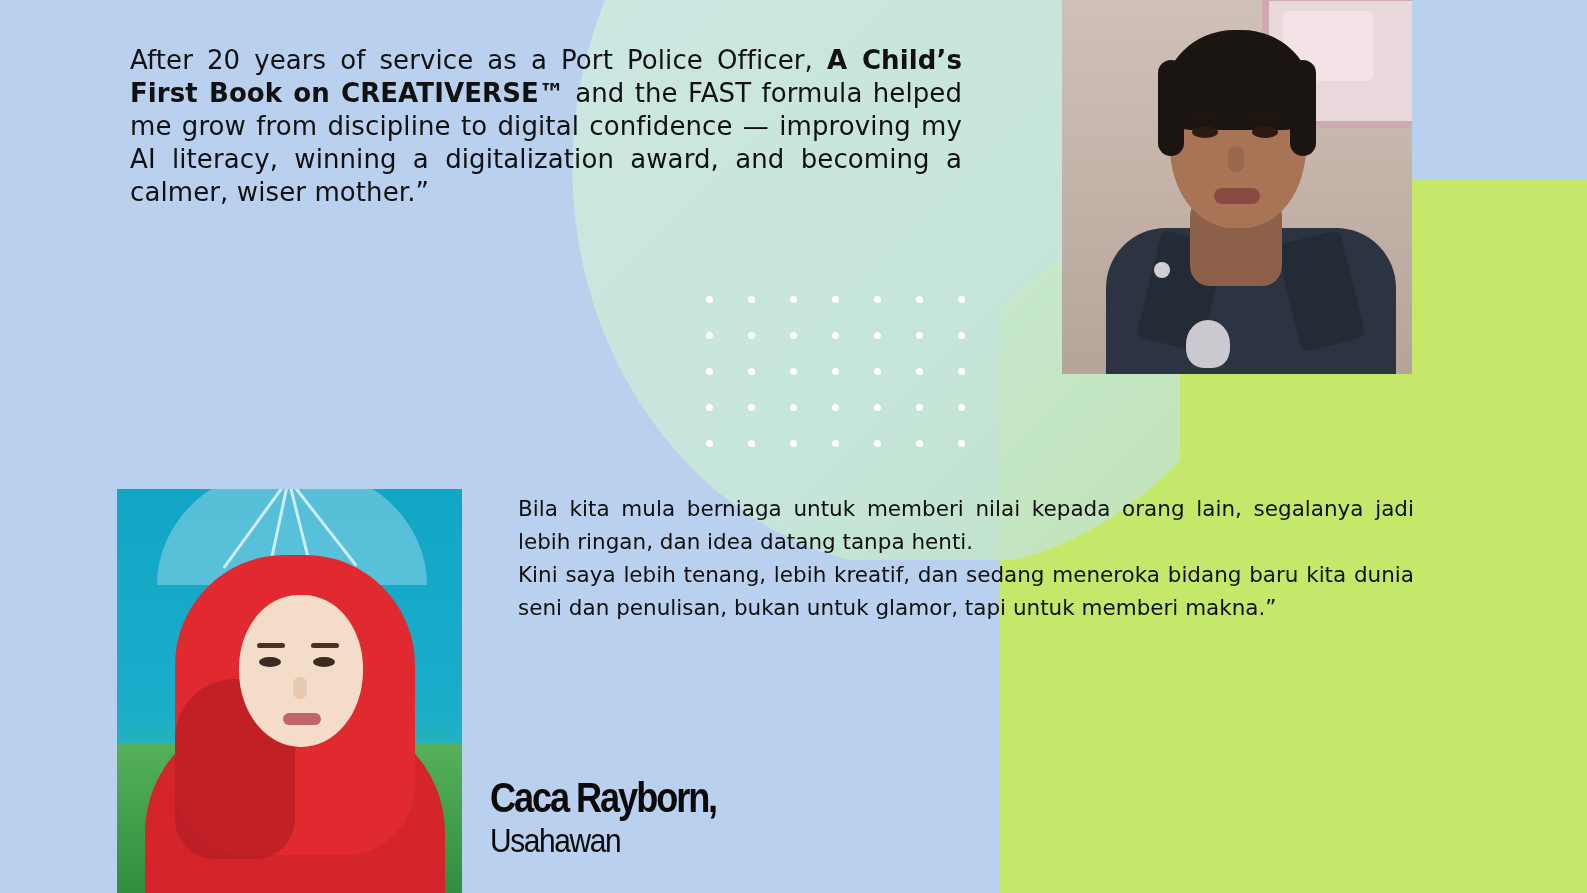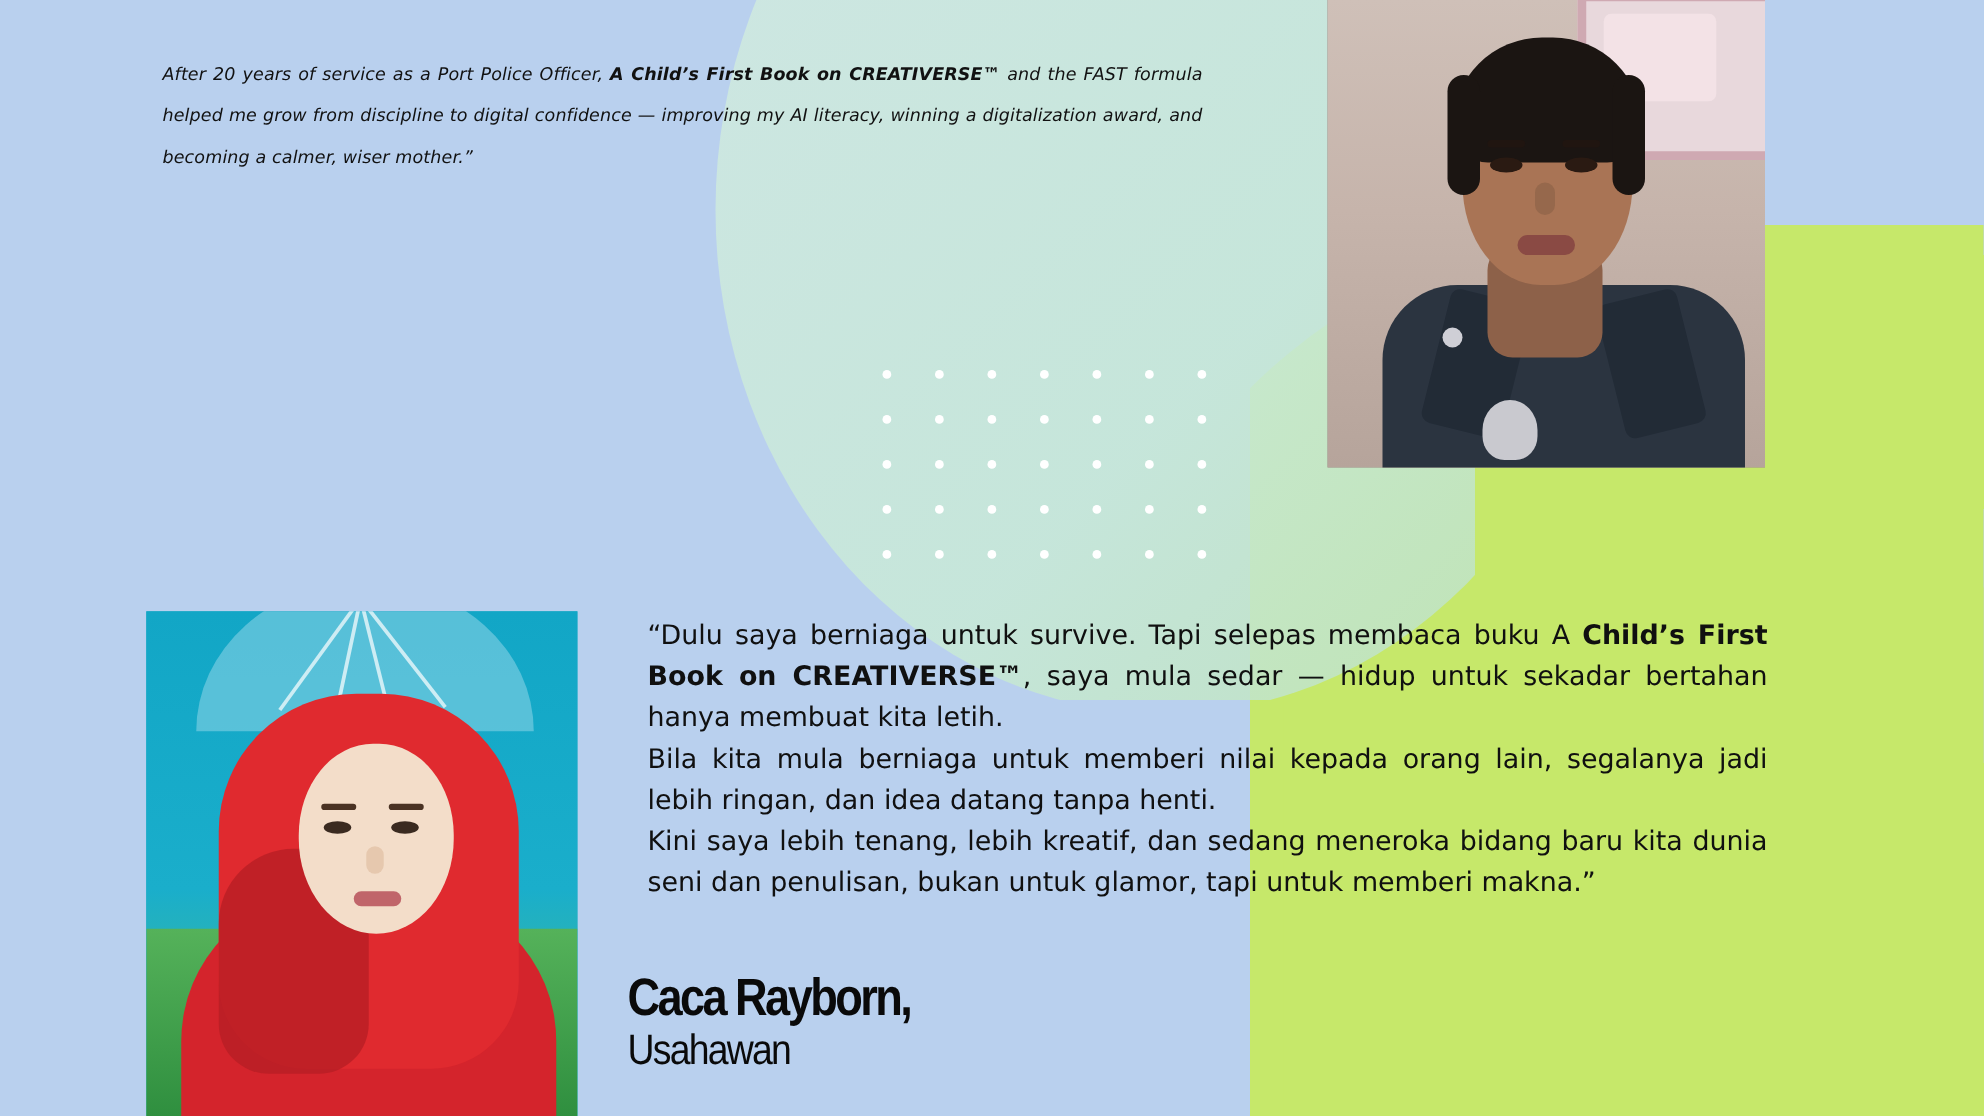--- a/index.html
+++ b/index.html
@@ -76,27 +76,26 @@
   }
 
   
   .quote-top {
     position: absolute;
     left: 130px;
     top: 44px;
     width: 832px;
   }
   .quote-text {
-    font-size: 14px;
+    font-size: 26px;
     line-height: 33px;
     color: #111111;
     text-align: justify;
     font-family: "DejaVu Sans", sans-serif;
     letter-spacing: 0.1px;
-    font-style: italic;
   }
   .quote-text b {
     font-weight: bold;
   }
   .author-block-top {
     position: absolute;
     left: 130px;
     top: 243px;
   }
   .author-name {
@@ -410,21 +409,21 @@
   .quote-text-bottom {
     font-size: 21.5px;
     line-height: 33px;
     color: #101010;
     text-align: justify;
     font-family: "DejaVu Sans", sans-serif;
   }
   .quote-para { margin: 0; }
   .author-block-bottom {
     position: absolute;
-    left: 502px;
+    left: 490px;
     top: 775px;
   }
   .author-name-2 {
     font-size: 42px;
     font-weight: bold;
     color: #0a0a0a;
     letter-spacing: -2.4px;
     line-height: 46px;
     font-family: "Liberation Sans", sans-serif;
     transform: scaleX(0.86);
@@ -530,21 +529,20 @@
     <div class="ent-face"></div>
     <div class="ent-brow-l"></div>
     <div class="ent-brow-r"></div>
     <div class="ent-eye-l"></div>
     <div class="ent-eye-r"></div>
     <div class="ent-nose"></div>
     <div class="ent-mouth"></div>
   </div>
 
   <div class="quote-bottom">
-    <p class="quote-text-bottom quote-para"><span>“Dulu saya berniaga untuk survive. Tapi selepas membaca buku A </span><b>Child’s First Book on CREATIVERSE™</b><span>, saya mula sedar — hidup untuk sekadar bertahan hanya membuat kita letih.</span></p>
     <p class="quote-text-bottom quote-para">Bila kita mula berniaga untuk memberi nilai kepada orang lain, segalanya jadi lebih ringan, dan idea datang tanpa henti.</p>
     <p class="quote-text-bottom quote-para">Kini saya lebih tenang, lebih kreatif, dan sedang meneroka bidang baru kita dunia seni dan penulisan, bukan untuk glamor, tapi untuk memberi makna.”</p>
   </div>
 
   <div class="author-block-bottom">
     <div class="author-name-2">Caca Rayborn,</div>
     <div class="author-role-2">Usahawan</div>
   </div>
 
 </div>

